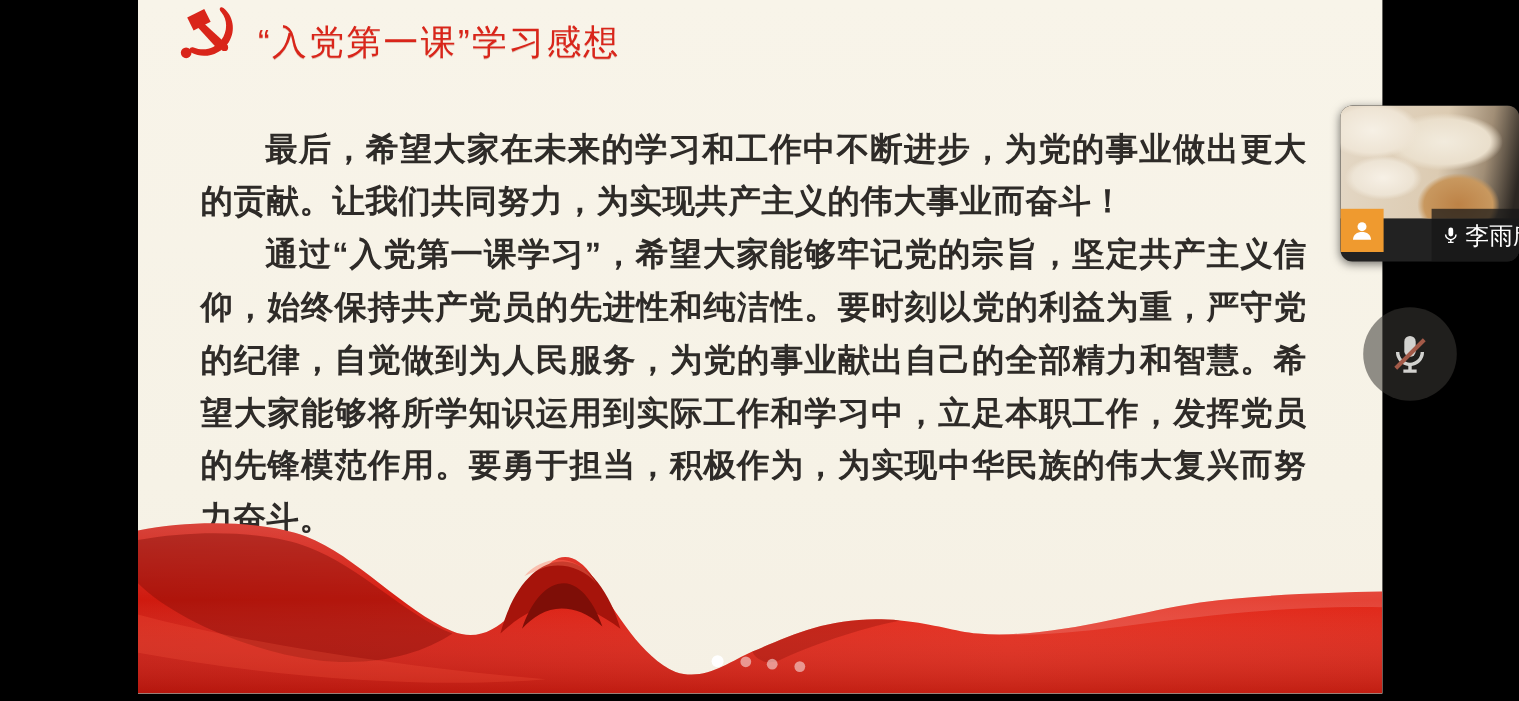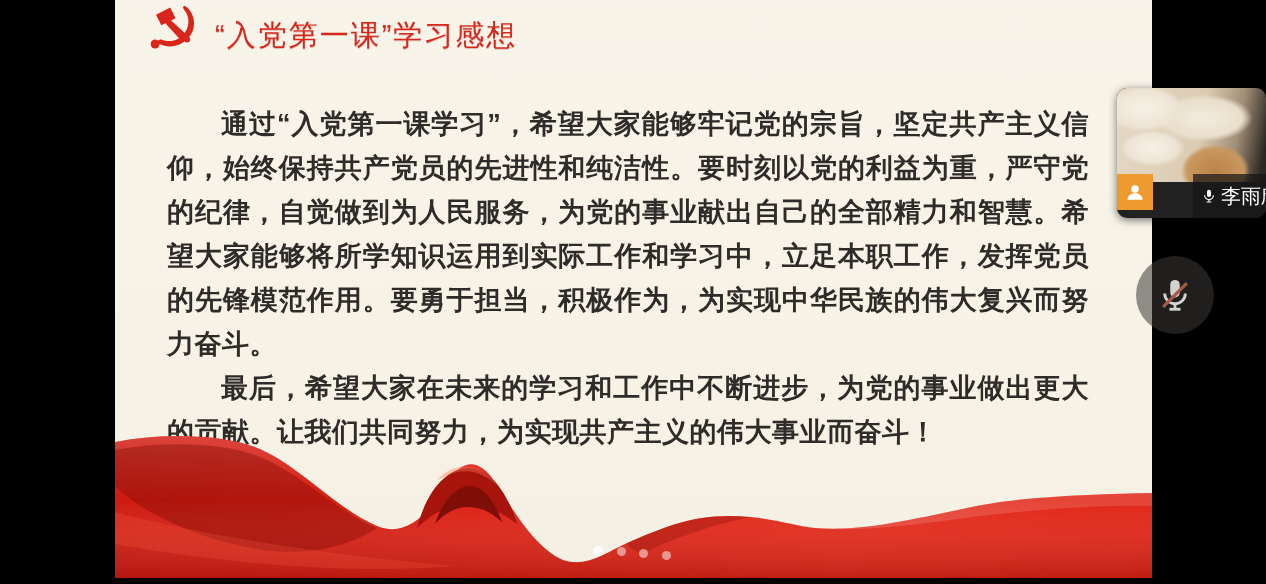--- a/index.html
+++ b/index.html
@@ -70,22 +70,22 @@
           <circle cx="11" cy="45" r="5"></circle>
           <path d="M12,12 L28,4 L34,16 L18,24 Z"></path>
           <path d="M25,15 L48,36 L42,43 L21,20 Z"></path>
           <circle cx="47" cy="40" r="3.4"></circle>
         </g>
       </svg>
       <div class="slide-title">“入党第一课”学习感想</div>
     </div>
 
     <div class="slide-body">
+      <p>最后，希望大家在未来的学习和工作中不断进步，为党的事业做出更大的贡献。让我们共同努力，为实现共产主义的伟大事业而奋斗！</p>
       <p>通过“入党第一课学习”，希望大家能够牢记党的宗旨，坚定共产主义信仰，始终保持共产党员的先进性和纯洁性。要时刻以党的利益为重，严守党的纪律，自觉做到为人民服务，为党的事业献出自己的全部精力和智慧。希望大家能够将所学知识运用到实际工作和学习中，立足本职工作，发挥党员的先锋模范作用。要勇于担当，积极作为，为实现中华民族的伟大复兴而努力奋斗。</p>
-      <p>最后，希望大家在未来的学习和工作中不断进步，为党的事业做出更大的贡献。让我们共同努力，为实现共产主义的伟大事业而奋斗！</p>
     </div>
 
     <svg class="ribbon" viewBox="0 0 1037 162" preserveAspectRatio="none">
       <defs>
         <linearGradient id="silk" x1="0" y1="0" x2="1" y2="0">
           <stop offset="0" stop-color="#cf1a0f"></stop>
           <stop offset="0.35" stop-color="#dd2114"></stop>
           <stop offset="0.7" stop-color="#e52a1a"></stop>
           <stop offset="1" stop-color="#e02516"></stop>
         </linearGradient>

